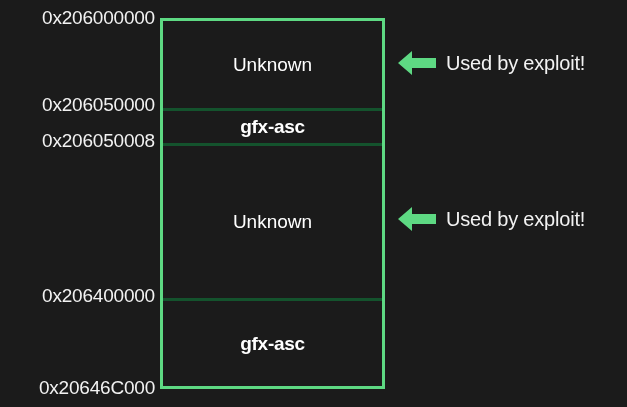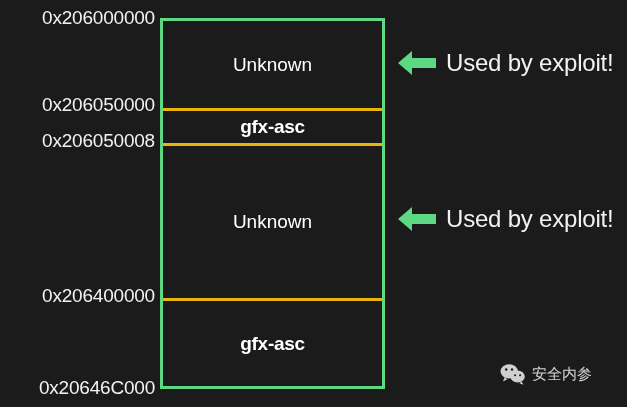--- a/index.html
+++ b/index.html
@@ -46,21 +46,21 @@
   .seg {
     position: relative;
     box-sizing: border-box;
     display: flex;
     align-items: center;
     justify-content: center;
     color: #ffffff;
     overflow: hidden;
   }
   .seg + .seg {
-    border-top: 3px solid #eab308;
+    border-top: 3px solid #14532d;
   }
   .seg-label {
     font-size: 19px;
     line-height: 22px;
     white-space: nowrap;
   }
   .seg-label.bold {
     font-weight: bold;
     letter-spacing: -0.3px;
   }
@@ -80,21 +80,21 @@
   }
   .annot-arrow {
     width: 38px;
     height: 26px;
     flex: 0 0 auto;
     display: block;
   }
   .annot-text {
     margin-left: 10px;
     color: #f2f2f2;
-    font-size: 24px;
+    font-size: 20px;
     line-height: 22px;
     white-space: nowrap;
     letter-spacing: -0.2px;
   }
 
   
   #watermark {
     position: absolute;
     left: 500px;
     top: 363px;
@@ -159,27 +159,14 @@
     <span class="annot-text">Used by exploit!</span>
   </div>
 
   <div class="annot" style="left: 398px; top: 204px;">
     <svg class="annot-arrow" viewBox="0 0 38 26">
       <path d="M0,13 L14,1 L14,8 L38,8 L38,18 L14,18 L14,25 Z" fill="#5ed983"></path>
     </svg>
     <span class="annot-text">Used by exploit!</span>
   </div>
 
-  <div id="watermark">
-    <svg class="wx-logo" viewBox="0 0 26 22">
-      <ellipse cx="9.2" cy="8.4" rx="8.6" ry="7.2" fill="#e8e8e8"></ellipse>
-      <path d="M4.6,14.2 L3.0,18.6 L7.4,16.2 Z" fill="#e8e8e8"></path>
-      <circle cx="6.2" cy="6.6" r="1.25" fill="#1b1b1b"></circle>
-      <circle cx="12.0" cy="6.6" r="1.25" fill="#1b1b1b"></circle>
-      <ellipse cx="17.6" cy="13.6" rx="7.2" ry="6.0" fill="#e8e8e8"></ellipse>
-      <path d="M21.6,18.4 L23.4,21.8 L19.4,20.2 Z" fill="#e8e8e8"></path>
-      <circle cx="15.1" cy="12.2" r="1.05" fill="#1b1b1b"></circle>
-      <circle cx="20.1" cy="12.2" r="1.05" fill="#1b1b1b"></circle>
-    </svg>
-    <span class="wm-text">安全内参</span>
-  </div>
 
 </div>
 
 </body></html>

